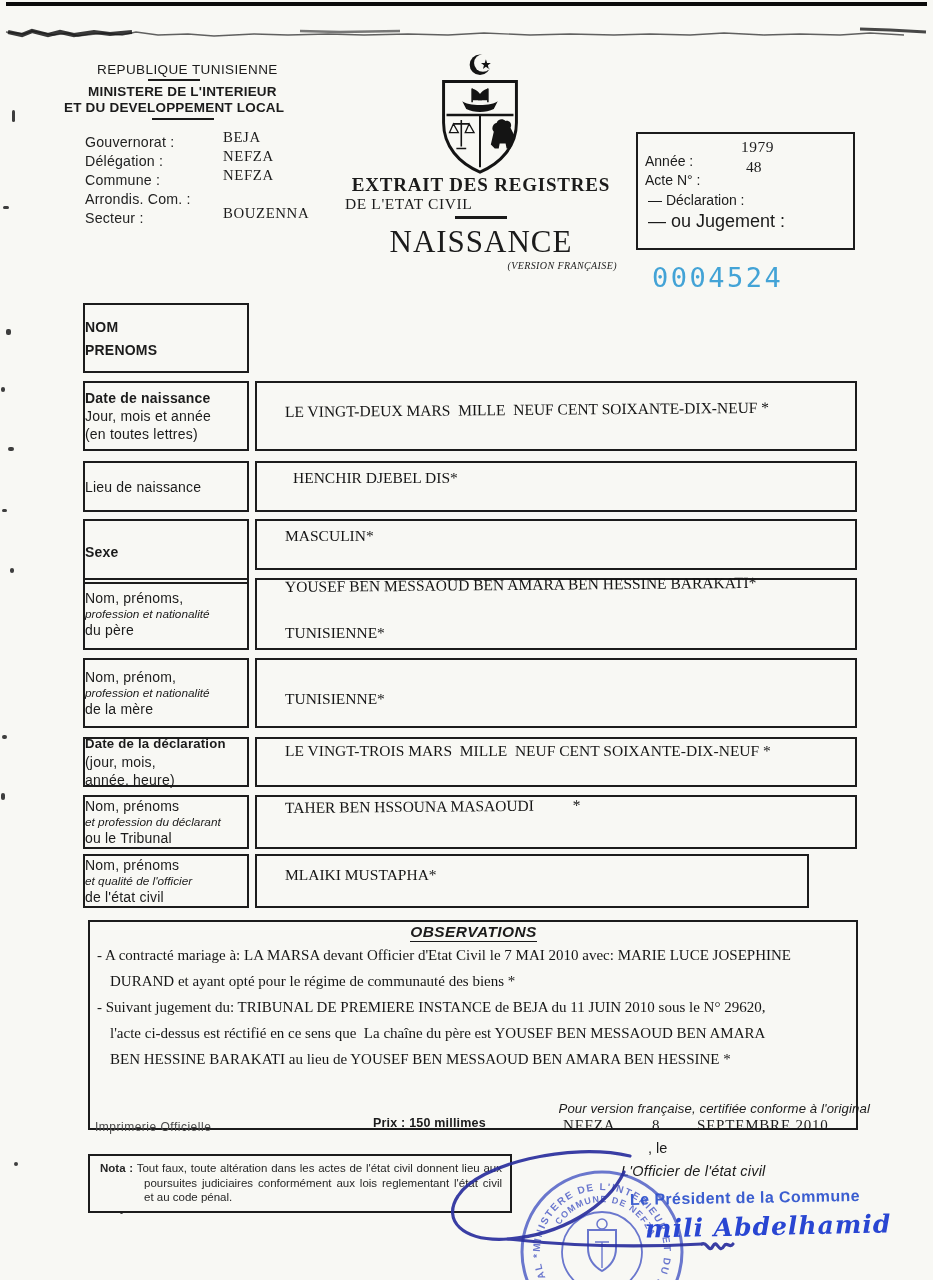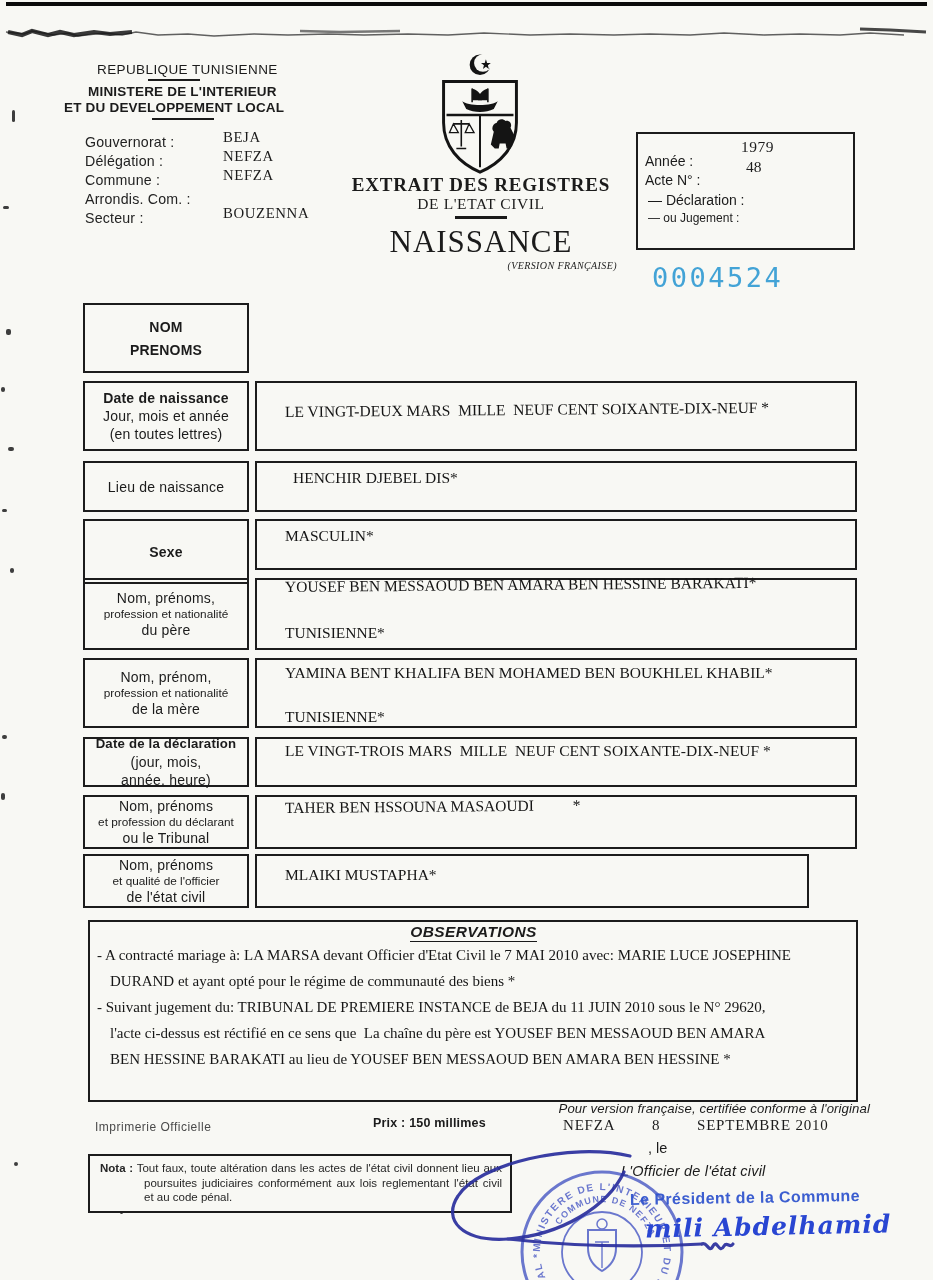--- a/index.html
+++ b/index.html
@@ -5,23 +5,23 @@
   * { box-sizing: border-box; margin: 0; padding: 0; }
   html,body { background:#d8d8d4; }
   .page {
     position: relative; width: 933px; height: 1280px;
     background: #f8f8f4; overflow: hidden;
     font-family: "Liberation Sans", sans-serif; color: #1b1b1b;
   }
   .abs { position: absolute; }
   .serif { font-family: "Liberation Serif", serif; }
   .box { border: 2px solid #1c1c1c; }
-  .lbox { display:flex; flex-direction:column; align-items:center; justify-content:center; text-align:center; }
+  .lbox { display:flex; flex-direction:column; align-items:flex-start; justify-content:center; text-align:center; }
   .ll  { font-size: 14px; line-height: 18px; letter-spacing: .2px; }
-  .ll.sm { font-size: 11.8px; line-height: 14px; letter-spacing: 0; }
+  .ll.sm { font-size: 11.8px; line-height: 14px; letter-spacing: 0; font-style: italic; }
   .ll.b  { font-weight: 700; }
   .ll.c  { font-size: 13.2px; font-weight: bold; }
   .val { font-family: "Liberation Serif", serif; font-size: 15.5px; color:#151515; white-space: pre; }
   .tilt { transform: rotate(-0.5deg); transform-origin: left center; }
   .hline { background:#1a1a1a; }
   .admin-label { font-size: 14.2px; color:#222; letter-spacing:.2px; }
   .admin-value { font-family:"Liberation Serif",serif; font-size: 14.8px; letter-spacing:.6px; }
   .obs-line { font-family:"Liberation Serif",serif; font-size: 15px; line-height: 26px; white-space: pre; color:#161616; }
   .obs-line.ind { padding-left: 13px; }
   .speck { position:absolute; background:#1d1d1d; border-radius:2px; opacity:.85; }
@@ -92,32 +92,32 @@
       <path d="M30,52 C35,57 61,57 66,52 L62,60 C54,64 42,64 34,60 Z" fill="#141414" stroke="none"></path>
       <path d="M14,66 L82,66" stroke-width="2.4"></path>
       <path d="M48,66 L48,119" stroke-width="2"></path>
       <path d="M29,71 L29,98 M21,75 L37,75 M24,100 L34,100" stroke-width="1.6"></path>
       <path d="M21,75 l-4,9 h9 z M37,75 l-4,9 h9 z" stroke-width="1.3"></path>
       <path d="M59,96 l3,-13 c-3,-3 -1,-8 3,-9 c1,-4 6,-5 9,-2 c4,-1 7,3 5,7 l3,6 c2,2 1,5 -1,6 l-2,9 h-4 l-1,-5 h-6 l-1,5 h-4 z" fill="#141414" stroke="none"></path>
     </g>
   </svg>
 
   <div class="abs serif" style="left:345px;top:174px;width:272px;text-align:center;font-size:19px;font-weight:700;letter-spacing:.8px">EXTRAIT DES REGISTRES</div>
-  <div class="abs serif" style="left:345px;top:195px;width:272px;text-align:center;font-size:15.5px;letter-spacing:.6px">DE L'ETAT CIVIL</div>
+  <div class="abs serif" style="left:345px;top:195px;width:272px;font-size:15.5px;letter-spacing:.6px">DE L'ETAT CIVIL</div>
   <div class="abs hline" style="left:455px;top:216px;width:52px;height:2.5px"></div>
   <div class="abs serif" style="left:345px;top:224px;width:272px;text-align:center;font-size:31px;font-weight:400;letter-spacing:1px">NAISSANCE</div>
   <div class="abs serif" style="left:345px;top:260px;width:272px;text-align:right;font-size:10px;font-style:italic;letter-spacing:.4px">(VERSION FRANÇAISE)</div>
 
   <div class="abs box" style="left:636px;top:132px;width:219px;height:118px">
     <span class="abs serif" style="left:103px;top:4px;font-size:15.5px;letter-spacing:.5px">1979</span>
     <span class="abs" style="left:7px;top:19px;font-size:14px">Année :</span>
     <span class="abs serif" style="left:108px;top:24px;font-size:15.5px">48</span>
     <span class="abs" style="left:7px;top:38px;font-size:14px">Acte N° :</span>
     <span class="abs" style="left:10px;top:58px;font-size:14px">— Déclaration :</span>
-    <span class="abs" style="left:10px;top:77px;font-size:12px">— ou Jugement :</span>
+    <span class="abs" style="left:10px;top:77px;font-size:18px">— ou Jugement :</span>
   </div>
 
   <div class="abs serial" style="left:652px;top:262px">0004524</div>
 
   <div class="abs box lbox" style="left:83px;top:303px;width:166px;height:70px">
     <div class="ll b">NOM</div>
     <div class="ll b" style="margin-top:5px">PRENOMS</div>
   </div>
 
   <div class="abs box lbox" style="left:83px;top:381px;width:166px;height:70px">
@@ -152,21 +152,20 @@
     <div class="val tilt" style="margin-top:-2px">YOUSEF BEN MESSAOUD BEN AMARA BEN HESSINE BARAKATI*</div>
     <div class="val" style="margin-top:28px">TUNISIENNE*</div>
   </div>
 
   <div class="abs box lbox" style="left:83px;top:658px;width:166px;height:70px">
     <div class="ll">Nom, prénom,</div>
     <div class="ll sm">profession et  nationalité</div>
     <div class="ll">de la mère</div>
   </div>
   <div class="abs box" style="left:255px;top:658px;width:602px;height:70px;padding:4px 0 0 28px">
-    <div class="val">YAMINA BENT KHALIFA BEN MOHAMED BEN BOUKHLEL KHABIL*</div>
     <div class="val" style="margin-top:26px">TUNISIENNE*</div>
   </div>
 
   <div class="abs box lbox" style="left:83px;top:737px;width:166px;height:50px">
     <div class="ll c">Date de la déclaration</div>
     <div class="ll">(jour, mois,</div>
     <div class="ll">année, heure)</div>
   </div>
   <div class="abs box" style="left:255px;top:737px;width:602px;height:50px;padding:3px 0 0 28px">
     <div class="val">LE VINGT-TROIS MARS  MILLE  NEUF CENT SOIXANTE-DIX-NEUF *</div>
@@ -183,21 +182,21 @@
 
   <div class="abs box lbox" style="left:83px;top:854px;width:166px;height:54px">
     <div class="ll">Nom, prénoms</div>
     <div class="ll sm">et qualité de l'officier</div>
     <div class="ll">de l'état civil</div>
   </div>
   <div class="abs box" style="left:255px;top:854px;width:554px;height:54px;padding:10px 0 0 28px">
     <div class="val">MLAIKI MUSTAPHA*</div>
   </div>
 
-  <div class="abs box" style="left:88px;top:920px;width:770px;height:182px;padding:1px 6px 0 7px">
+  <div class="abs box" style="left:88px;top:920px;width:770px;height:210px;padding:1px 6px 0 7px">
     <div style="text-align:center">
       <span style="display:inline-block;font-size:15.5px;font-weight:700;font-style:italic;border-bottom:1.5px solid #1a1a1a;letter-spacing:.4px">OBSERVATIONS</span>
     </div>
     <div class="obs-line">- A contracté mariage à: LA MARSA devant Officier d'Etat Civil le 7 MAI 2010 avec: MARIE LUCE JOSEPHINE</div>
     <div class="obs-line ind">DURAND et ayant opté pour le régime de communauté des biens *</div>
     <div class="obs-line">- Suivant jugement du: TRIBUNAL DE PREMIERE INSTANCE de BEJA du 11 JUIN 2010 sous le N° 29620,</div>
     <div class="obs-line ind">l'acte ci-dessus est réctifié en ce sens que  La chaîne du père est YOUSEF BEN MESSAOUD BEN AMARA</div>
     <div class="obs-line ind">BEN HESSINE BARAKATI au lieu de YOUSEF BEN MESSAOUD BEN AMARA BEN HESSINE *</div>
   </div>
 

